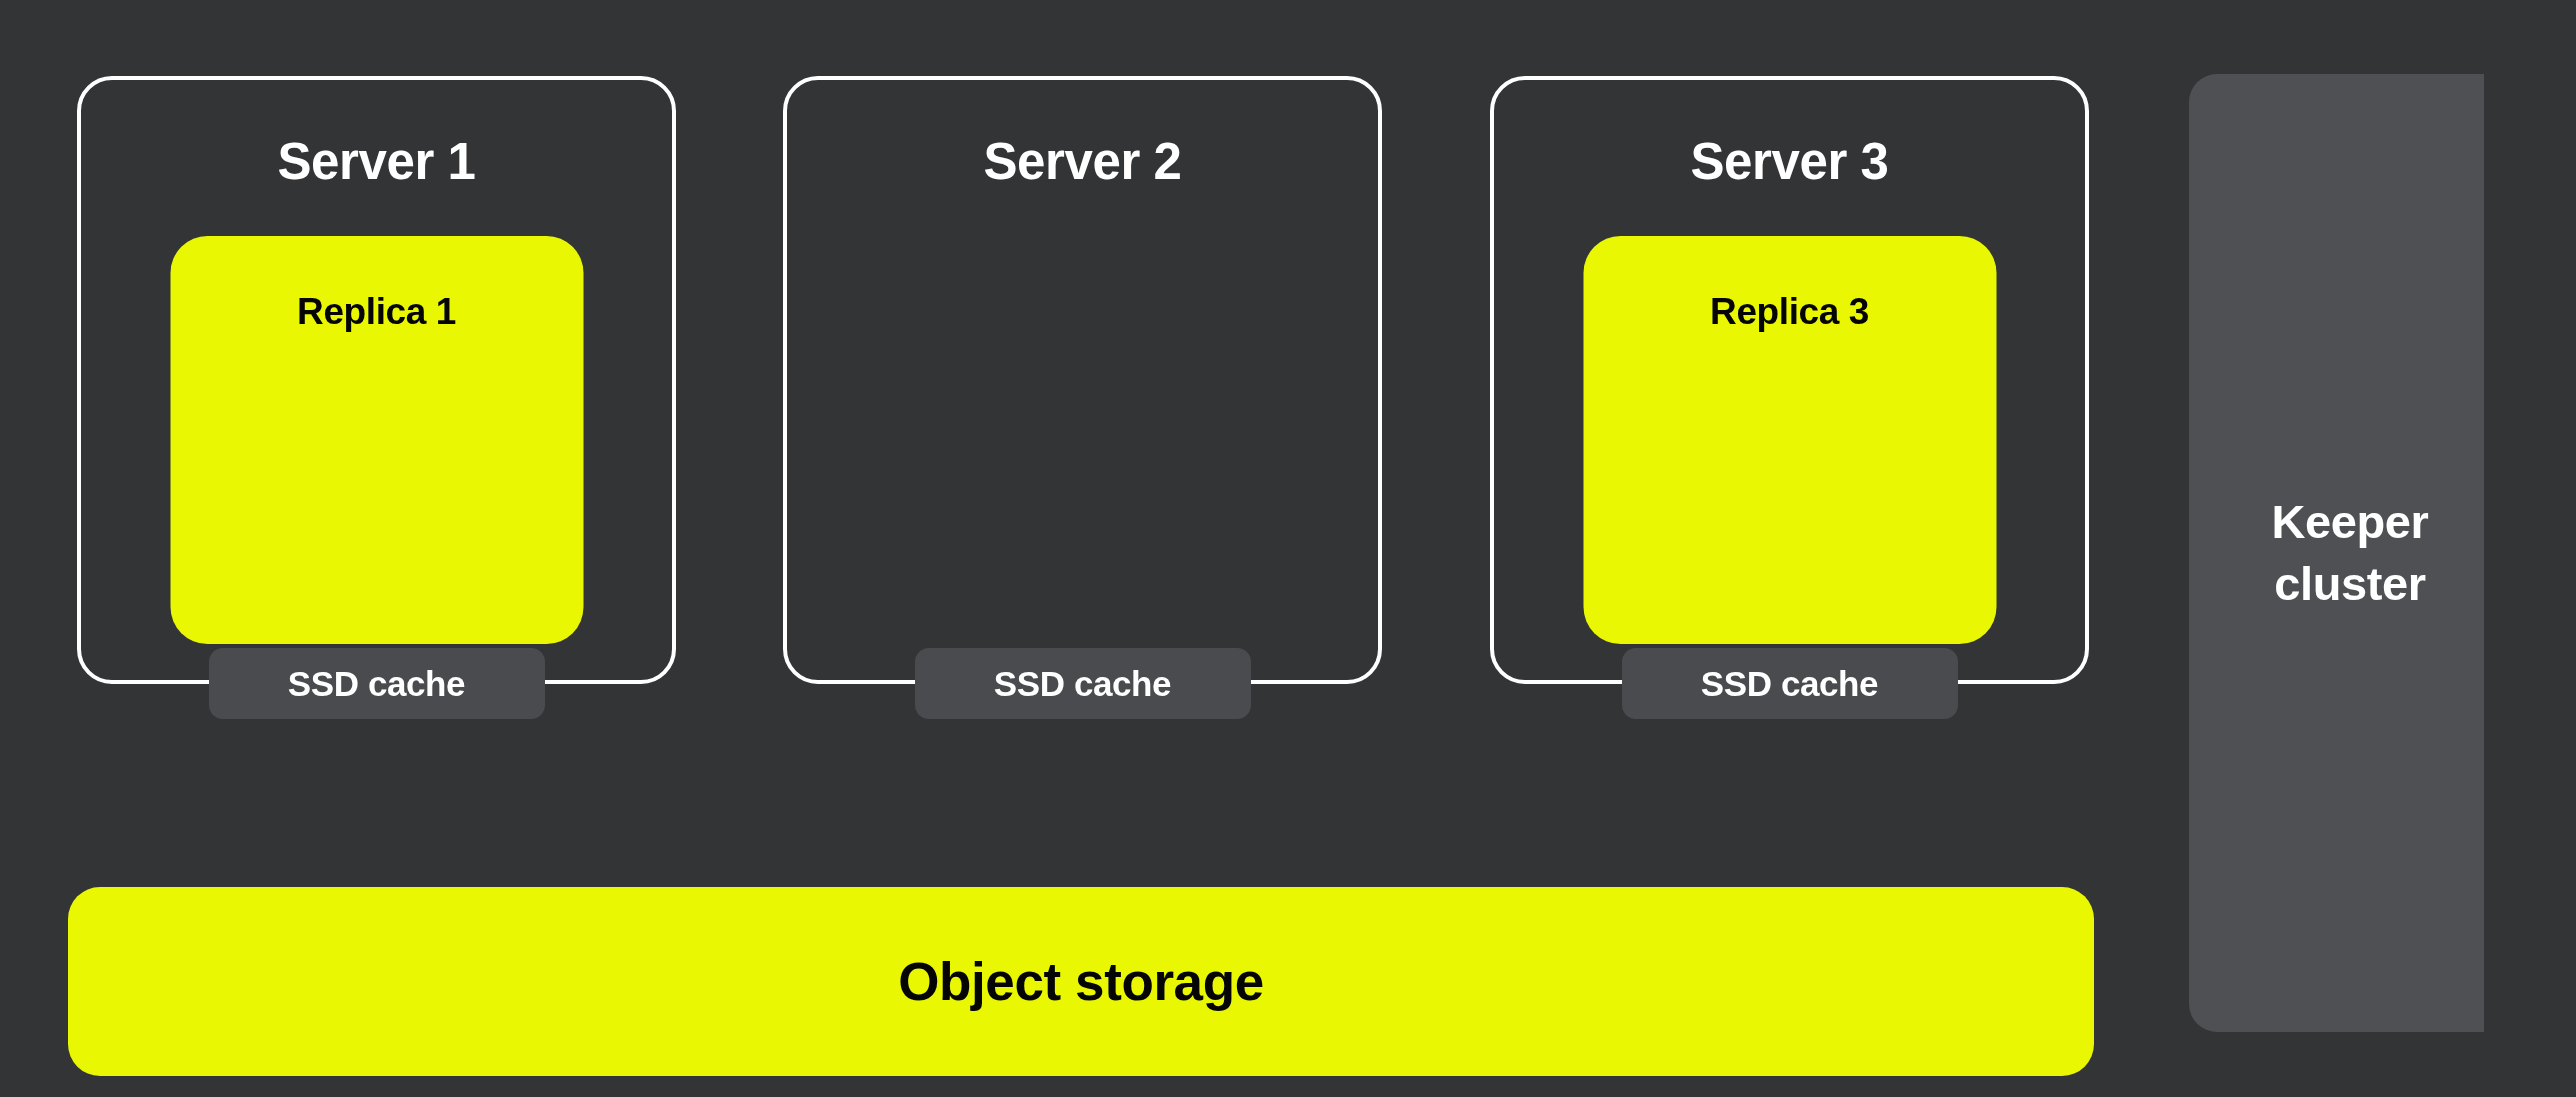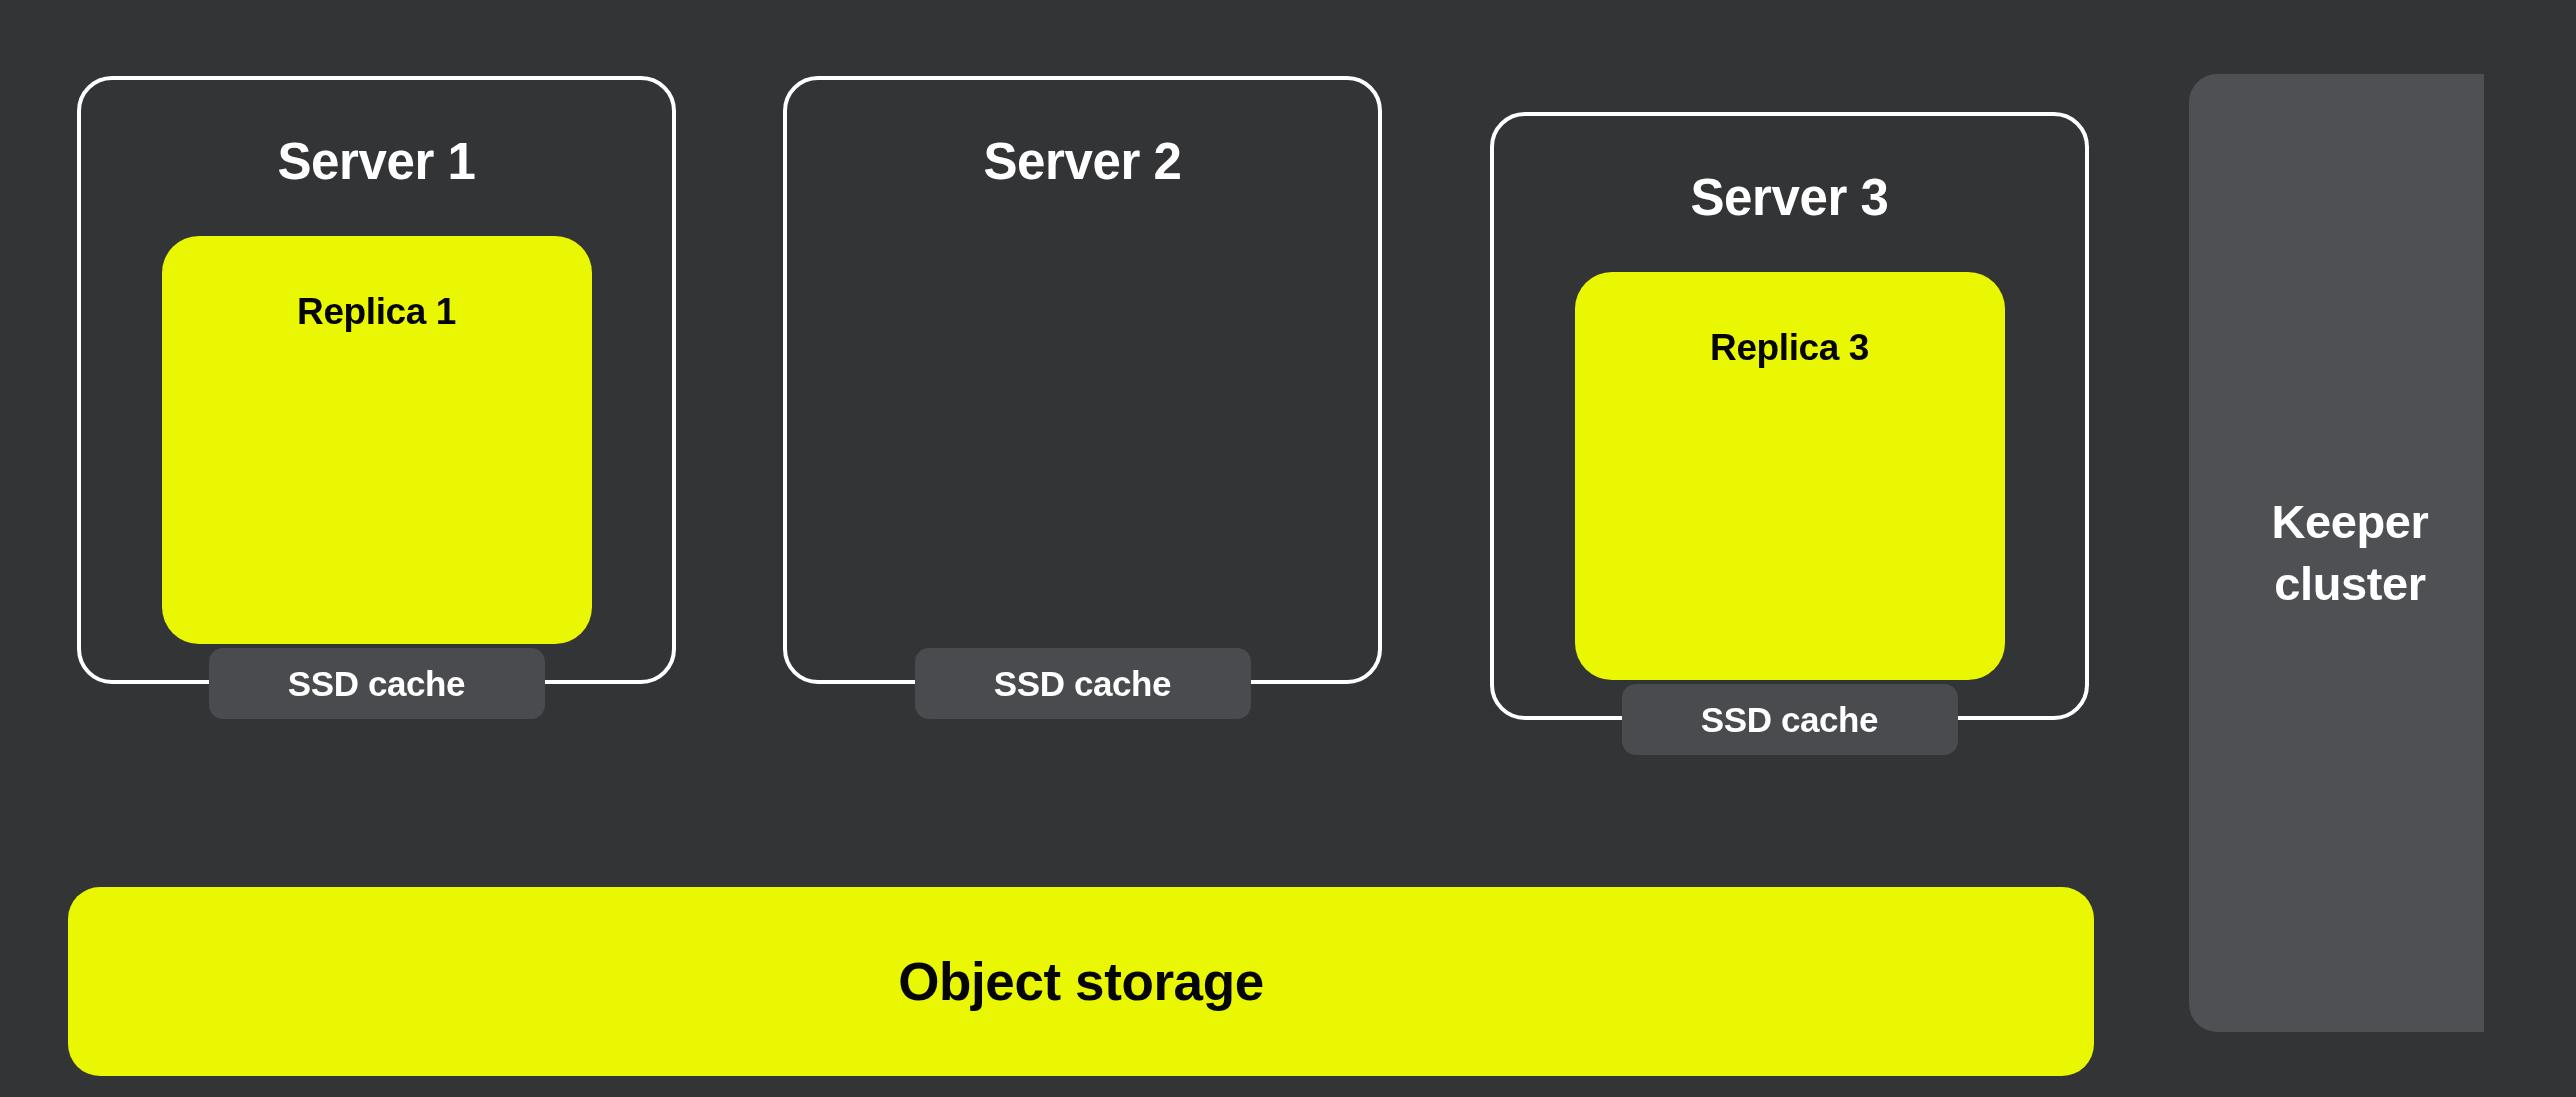--- a/index.html
+++ b/index.html
@@ -22,21 +22,21 @@
     top: 76px;
     width: 599px;
     height: 608px;
     box-sizing: border-box;
     border: 4.4px solid var(--border-white, #ffffff);
     border-radius: 35px;
     background: transparent;
   }
   .server.s1 { left: 77px; }
   .server.s2 { left: 783px; }
-  .server.s3 { left: 1490px; margin-top: 36px; }
+  .server.s3 { left: 1490px; }
 
   .server-title {
     position: absolute;
     left: 0;
     right: 0;
     top: 56px;
     text-align: center;
     font-size: 51px;
     line-height: 1;
     font-weight: 700;
@@ -46,21 +46,20 @@
 
   .replica {
     position: absolute;
     top: 156px;
     left: 50%;
     transform: translateX(-50%);
     width: 413px;
     height: 408px;
     background: var(--accent-yellow, #e9f802);
     border-radius: 37px;
-    padding-left: 17px;
   }
   .replica-label {
     position: absolute;
     left: 0;
     right: 0;
     top: 57px;
     text-align: center;
     font-size: 37px;
     line-height: 1;
     font-weight: 700;

